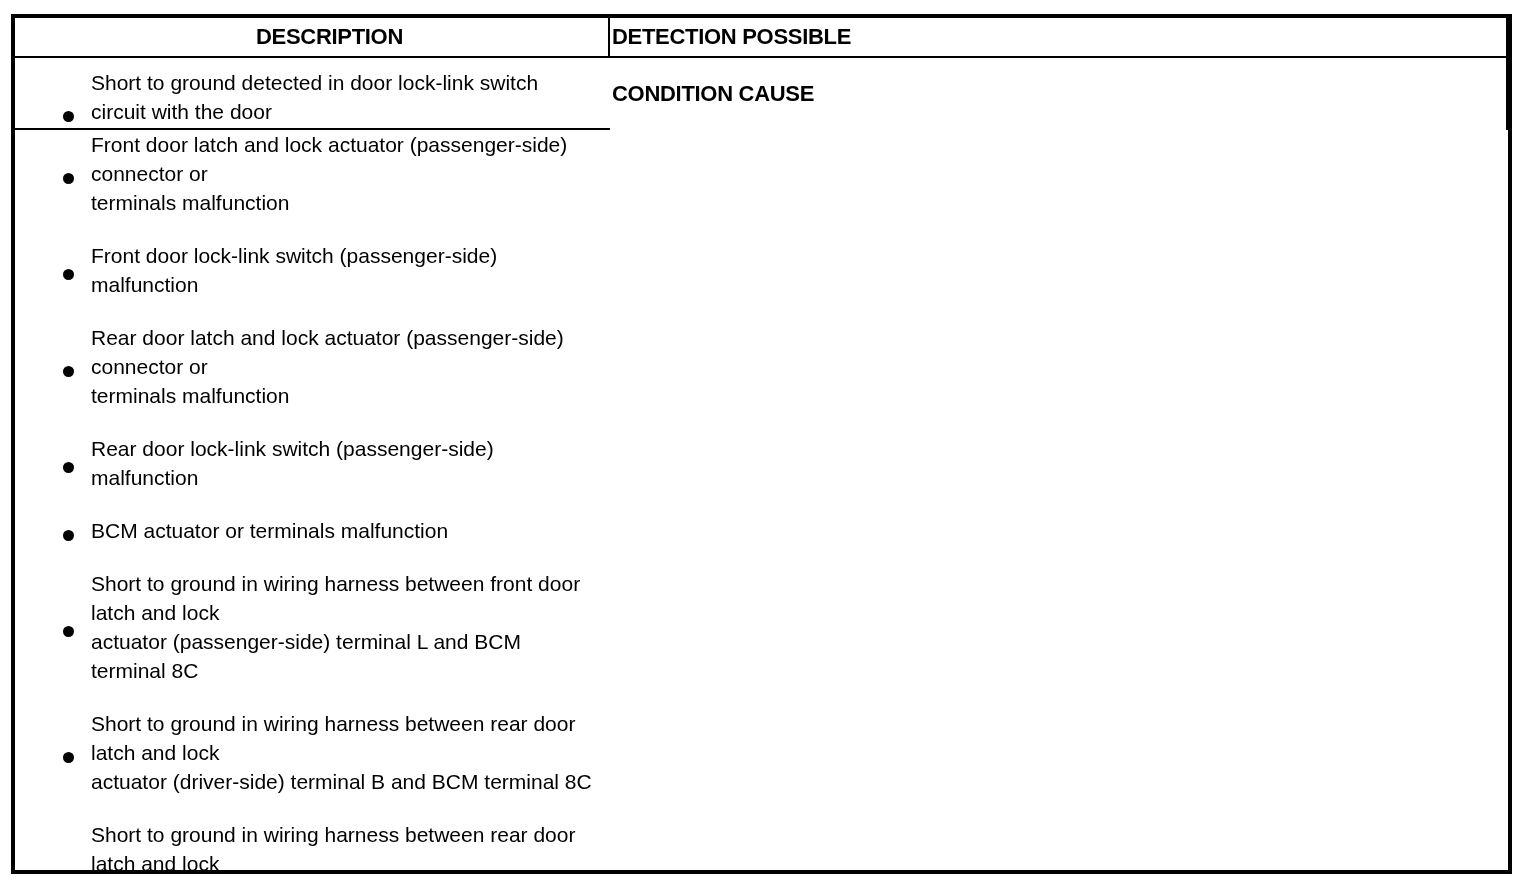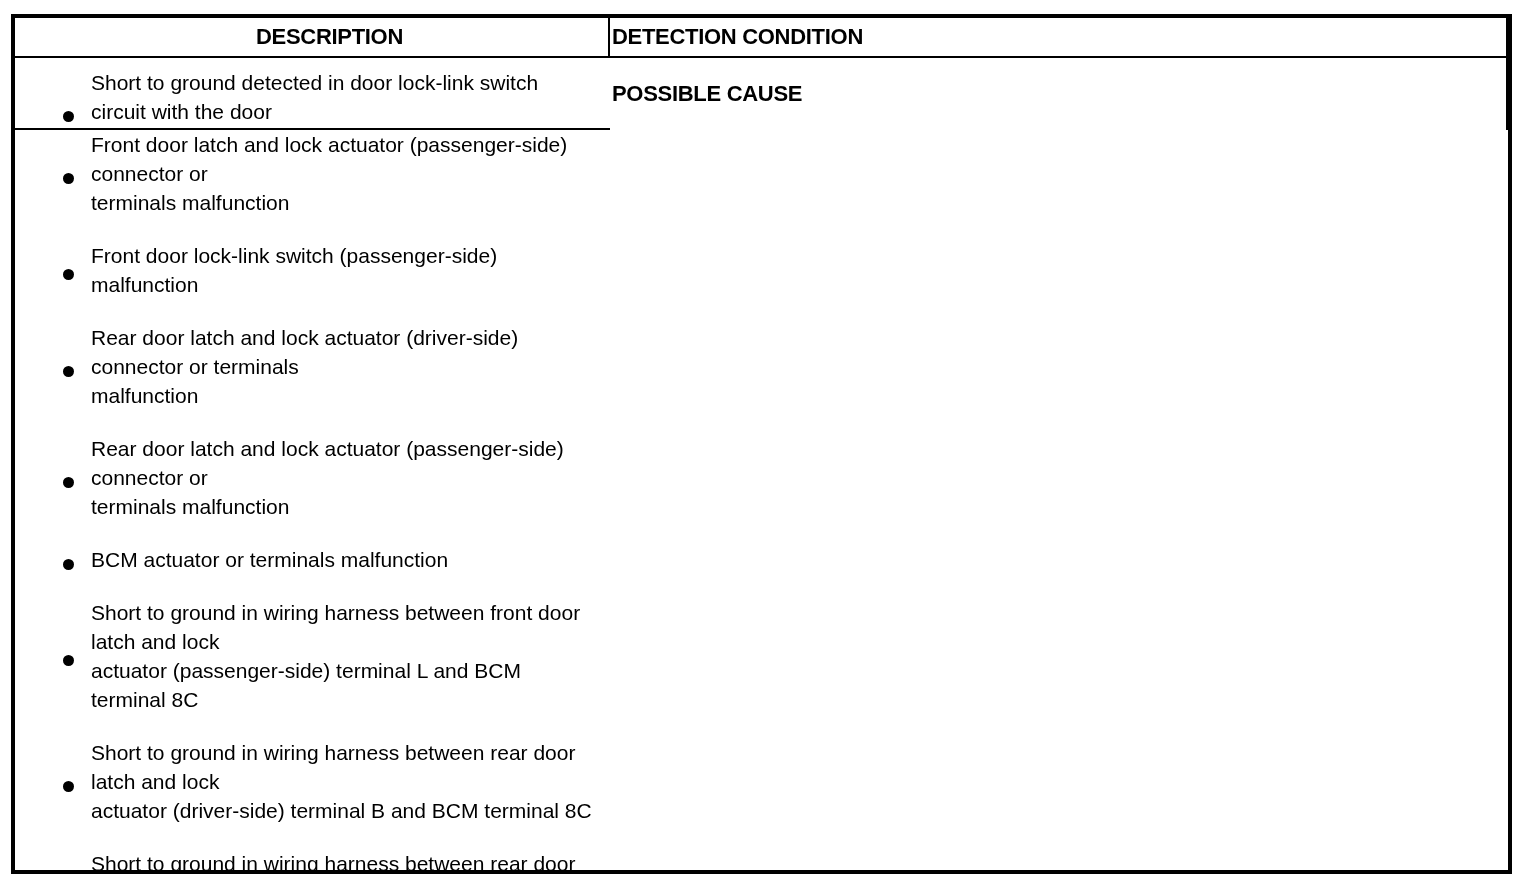--- a/index.html
+++ b/index.html
@@ -86,55 +86,54 @@
 <body>
 
 <div class="page">
   <div class="tbl">
 
     <div class="cell c-left rb hdr">
       <span>DESCRIPTION</span>
     </div>
 
     <div class="cell c-left rb lbl">
-      <span>DETECTION CONDITION</span>
+      <span>DETECTION POSSIBLE</span>
     </div>
     <div class="cell rb content">
       <ul class="bullets det">
         <li>
           <span class="dot"></span>
           <span class="btxt">Short to ground detected in door lock-link switch circuit with the door
 lock-link switch locked.</span>
         </li>
       </ul>
     </div>
 
     <div class="cell c-left lbl">
-      <span>POSSIBLE CAUSE</span>
+      <span>CONDITION CAUSE</span>
     </div>
     <div class="cell content">
       <ul class="bullets cause">
         <li>
           <span class="dot"></span>
           <span class="btxt">Front door latch and lock actuator (passenger-side) connector or
 terminals malfunction</span>
         </li>
         <li>
           <span class="dot"></span>
           <span class="btxt">Front door lock-link switch (passenger-side) malfunction</span>
         </li>
         <li>
           <span class="dot"></span>
-          <span class="btxt">Rear door latch and lock actuator (driver-side) connector or terminals
-malfunction</span>
+          <span class="btxt">Rear door latch and lock actuator (passenger-side) connector or
+terminals malfunction</span>
         </li>
         <li>
           <span class="dot"></span>
-          <span class="btxt">Rear door latch and lock actuator (passenger-side) connector or
-terminals malfunction</span>
+          <span class="btxt">Rear door lock-link switch (passenger-side) malfunction</span>
         </li>
         <li>
           <span class="dot"></span>
           <span class="btxt">BCM actuator or terminals malfunction</span>
         </li>
         <li>
           <span class="dot"></span>
           <span class="btxt">Short to ground in wiring harness between front door latch and lock
 actuator (passenger-side) terminal L and BCM terminal 8C</span>
         </li>

